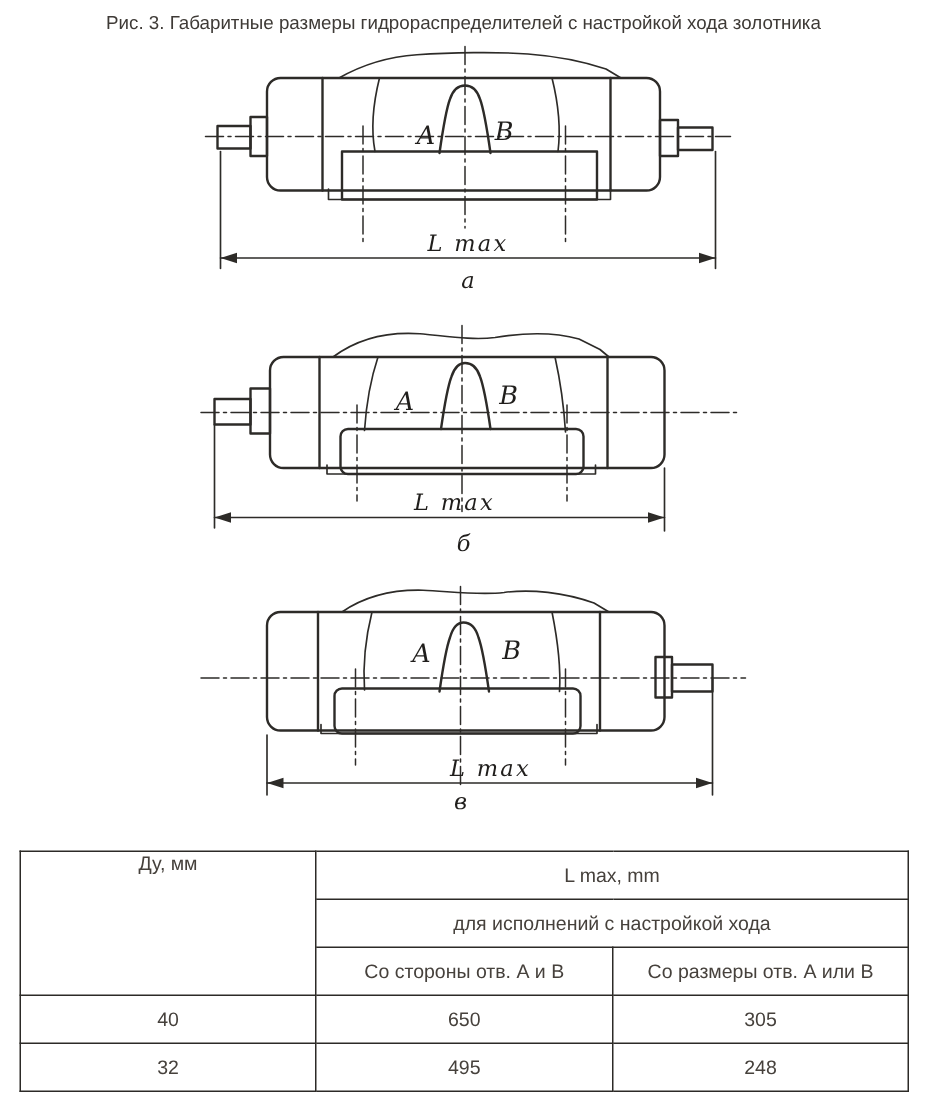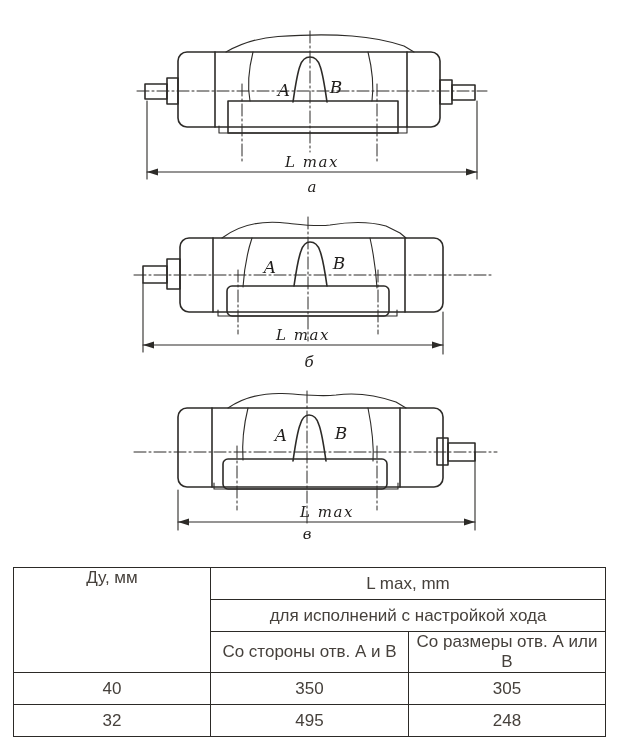--- a/index.html
+++ b/index.html
@@ -21,33 +21,34 @@
   .drawing text {
     fill:#201e1c; font-family:"DejaVu Serif", serif; font-style:italic; stroke:none;
   }
   .port-label    { font-size:17px; }
   .dim-label     { font-size:15px; letter-spacing:1.5px; }
   .variant-label { font-size:15px; }
 
   table.dims {
     position:absolute; left:13px; top:567px; width:592px;
     border-collapse:collapse; table-layout:fixed;
-    font-size:17px; color:#46413c;
+    font-size:13px; color:#46413c;
   }
   table.dims td {
     border:1px solid #2c2a27; text-align:center;
     height:31px; padding:0 4px;
   }
   td.du-cell { vertical-align:top; padding-top:9px; }
 </style>
 </head>
 <body>
 
 <div class="page">
 
+  <div class="fig-caption">Рис. 3. Габаритные размеры гидрораспределителей с настройкой хода золотника</div>
 
   <svg class="drawing" style="left:132px; top:30px; width:360px; height:168px" viewBox="132 30 360 168" xmlns="http://www.w3.org/2000/svg">
     <g>
       <path class="thin" d="M226,52 C240,44 256,38 278,36.5 C300,35 332,34.5 352,36 C372,37.5 392,42 404,46 L414,52"></path>
       <rect x="178" y="52" width="262" height="75" rx="9"></rect>
       <path d="M215,52 V127"></path>
       <path d="M407,52 V127"></path>
       <path class="thin" d="M253,52 C249,68 247,85 250,101"></path>
       <path class="thin" d="M368,52 C372,68 374,85 372,101"></path>
       <path d="M293,102 C295,88 297,74 300,66 C302,60 305,57 310,57 C315,57 318,60 320,66 C323,74 325,88 327,102"></path>
@@ -150,21 +151,21 @@
     </tr>
     <tr>
       <td colspan="2">для исполнений с настройкой хода</td>
     </tr>
     <tr>
       <td>Со стороны отв. А и В</td>
       <td>Со размеры отв. А или В</td>
     </tr>
     <tr>
       <td>40</td>
-      <td>350</td>
+      <td>650</td>
       <td>305</td>
     </tr>
     <tr>
       <td>32</td>
       <td>495</td>
       <td>248</td>
     </tr>
   </tbody>
     </table>
 

